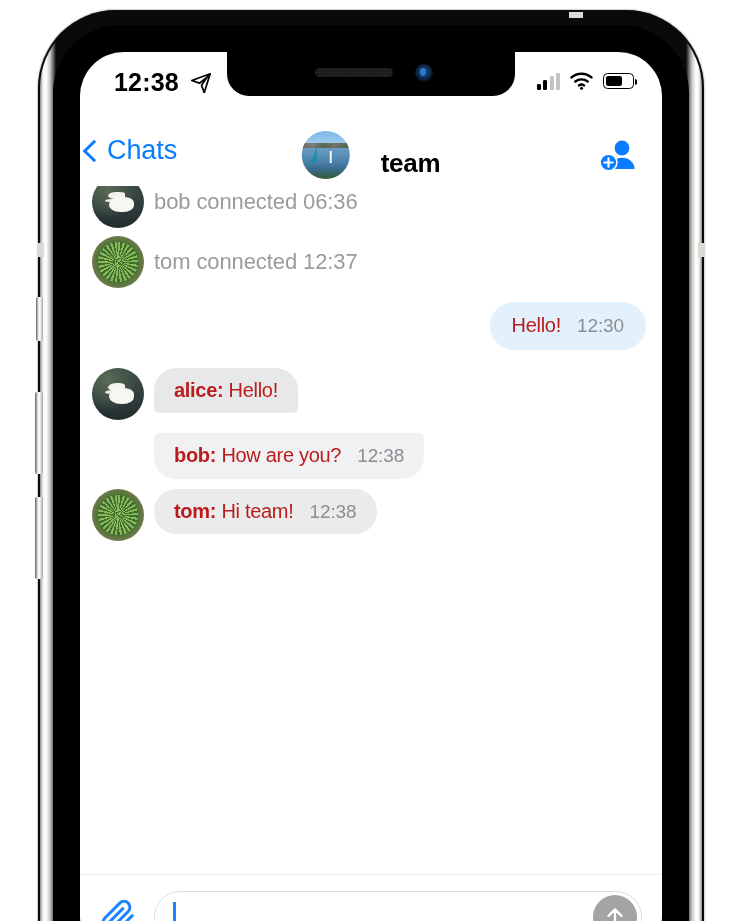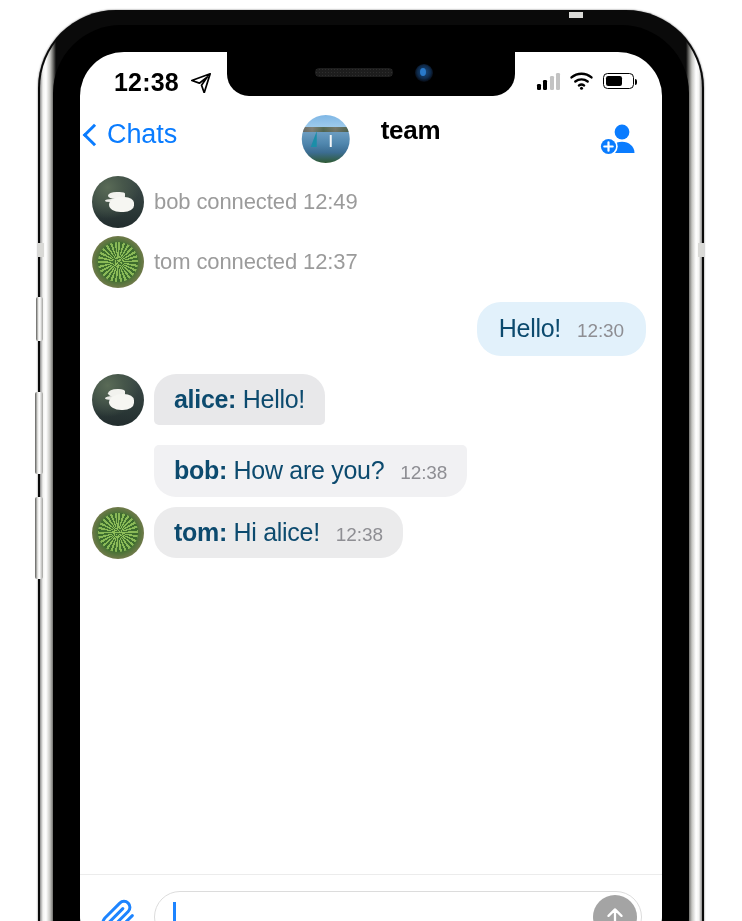--- a/index.html
+++ b/index.html
@@ -193,21 +193,21 @@
     left: 1.8px; top: 1.8px; bottom: 1.8px;
     background: #000;
     border-radius: 2.2px;
     display: block;
   }
 
   
   .navbar {
     position: absolute;
     left: 0;
-    top: 56px;
+    top: 72px;
     width: 100%;
     height: 62px;
     background: #ffffff;
     z-index: 20;
   }
   .nav-back {
     position: absolute;
     left: 0px;
     top: 11px;
     display: flex;
@@ -228,21 +228,21 @@
     font-size: 27px;
     font-weight: 400;
     letter-spacing: -.1px;
   }
   .nav-center {
     position: absolute;
     left: 50%;
     transform: translateX(-50%);
     top: 7px;
     display: flex;
-    align-items: flex-start;
+    align-items: flex-end;
     gap: 31px;
   }
   .nav-title {
     font-size: 26px;
     font-weight: 700;
     color: #000;
     letter-spacing: -.3px;
   }
   .nav-action {
     position: absolute;
@@ -358,22 +358,22 @@
     border-top-left-radius: 5px;
     border-top-right-radius: 5px;
     background: #f1f1f3;
   }
   .bubble.out {
     background: #e2f1fb;
     border-radius: 24px;
     padding: 12px 22px;
   }
   .msg-text {
-    font-size: 25px;
-    color: #0c4a6e;
+    font-size: 20px;
+    color: #b91c1c;
     letter-spacing: -.3px;
     line-height: 1.18;
     white-space: nowrap;
   }
   .msg-sender { font-weight: 700; }
   .msg-time {
     font-size: 19px;
     color: #8e8e93;
     letter-spacing: -.1px;
     flex: none;
@@ -508,21 +508,21 @@
           <circle cx="10.5" cy="26.5" r="7.6" fill="#0a7cff"></circle>
           <path d="M10.5 22.3v8.4M6.3 26.5h8.4" stroke="#ffffff" stroke-width="2.2" stroke-linecap="round"></path>
         </svg>
       </div>
     </div>
 
     <div class="messages">
 
       <div class="row">
         <div class="avatar av-swan row-avatar"></div>
-        <div class="system-text">bob connected 12:49</div>
+        <div class="system-text">bob connected 06:36</div>
       </div>
 
       <div class="row">
         <div class="avatar av-plant row-avatar"></div>
         <div class="system-text">tom connected 12:37</div>
       </div>
 
       <div class="row out" style="margin-top:14px;margin-bottom:18px;">
         <div class="bubble out">
           <span class="msg-text">Hello!</span>
@@ -539,21 +539,21 @@
           <div class="bubble grouped-bottom">
             <span class="msg-text"><span class="msg-sender">bob:</span><span> How are you?</span></span>
             <span class="msg-time">12:38</span>
           </div>
         </div>
       </div>
 
       <div class="row" style="margin-top:10px;">
         <div class="avatar av-plant row-avatar"></div>
         <div class="bubble">
-          <span class="msg-text"><span class="msg-sender">tom:</span><span> Hi alice!</span></span>
+          <span class="msg-text"><span class="msg-sender">tom:</span><span> Hi team!</span></span>
           <span class="msg-time">12:38</span>
         </div>
       </div>
 
     </div>
 
     <div class="composer">
       <div class="attach-btn">
         <svg width="38" height="38" viewBox="0 0 24 24">
           <path d="M20.4 11.1 11 20.5a5.6 5.6 0 0 1-7.9-7.9l9.4-9.4a3.7 3.7 0 0 1 5.3 5.3l-9.4 9.4a1.9 1.9 0 0 1-2.6-2.6l8.6-8.6" fill="none" stroke="#1d84ff" stroke-width="1.9" stroke-linecap="round" stroke-linejoin="round"></path>

